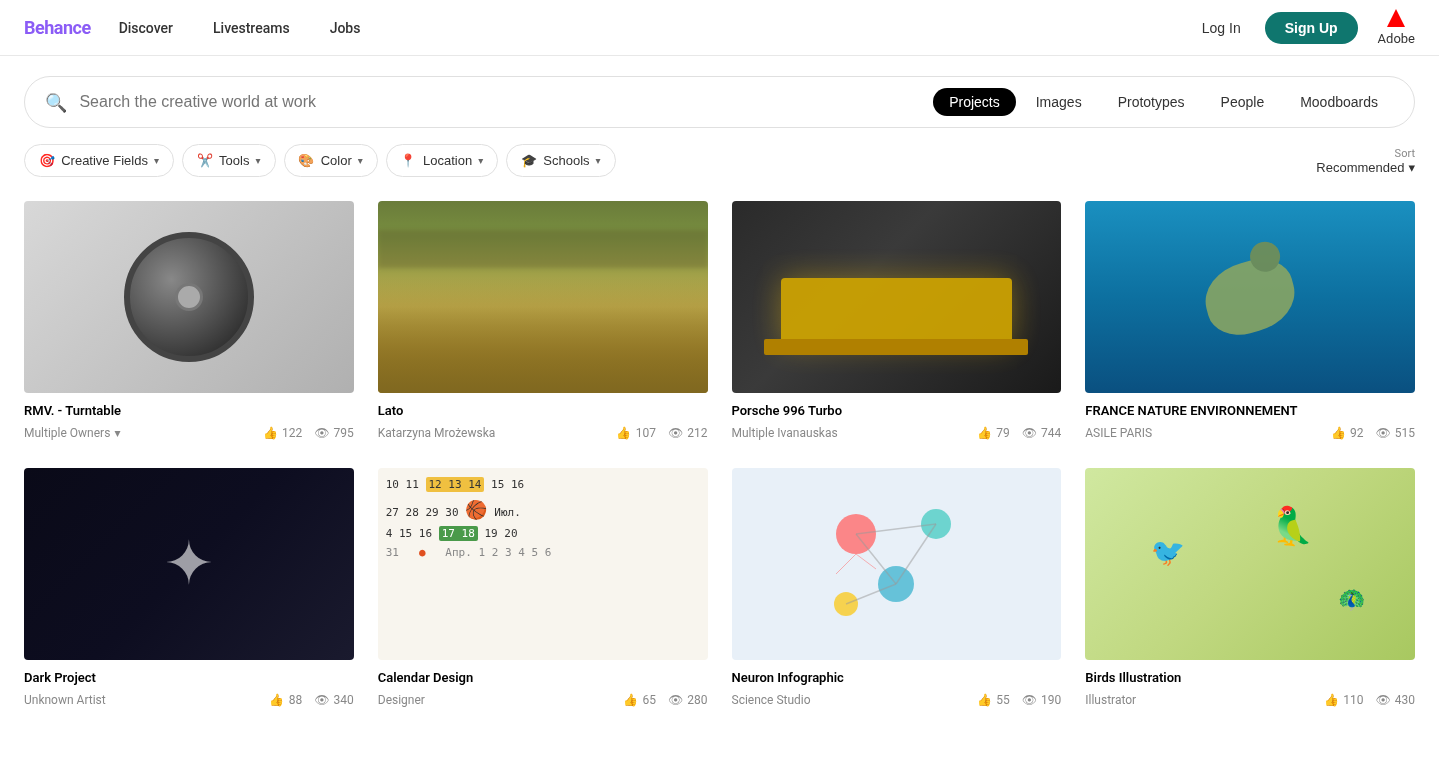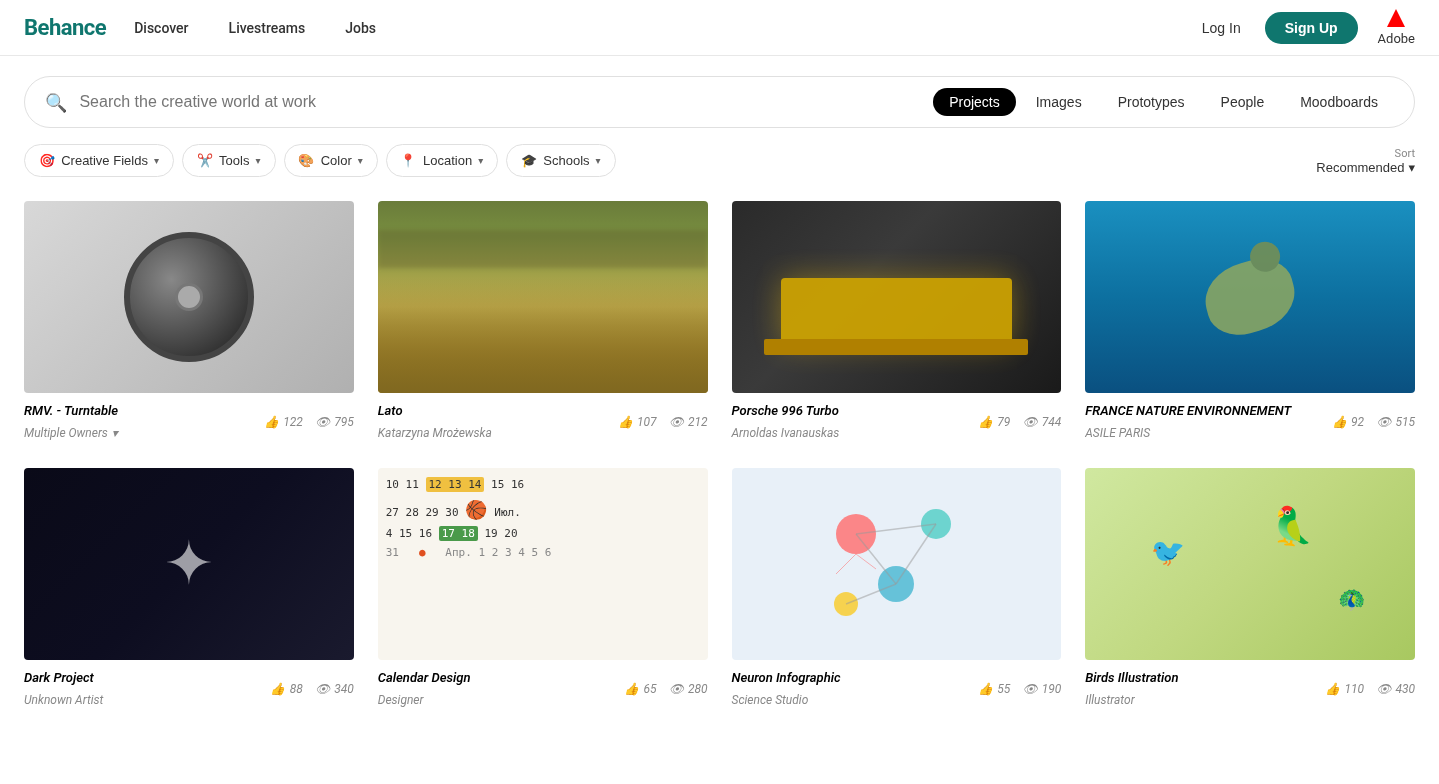--- a/index.html
+++ b/index.html
@@ -3,21 +3,21 @@
   <meta charset="utf-8">
   <style>
     * { margin: 0; padding: 0; box-sizing: border-box; }
     body { font-family: -apple-system, BlinkMacSystemFont, 'Segoe UI', Roboto, Arial, sans-serif; background: #fff; color: #333; }
 
     
     .navbar {
       display: flex; align-items: center; padding: 0 24px; height: 56px;
       border-bottom: 1px solid #e8e8e8; position: relative;
     }
-    .navbar-logo { font-weight: 700; font-size: 22px; letter-spacing: -0.5px; margin-right: 28px; color: #0f766e; }
+    .navbar-logo { font-weight: 700; font-size: 18px; letter-spacing: -0.5px; margin-right: 28px; color: #8b5cf6; }
     .navbar-links { display: flex; gap: 40px; }
     .navbar-links a { text-decoration: none; color: #333; font-size: 14px; font-weight: 500; }
     .navbar-right { margin-left: auto; display: flex; align-items: center; gap: 12px; }
     .btn-login { background: none; border: none; cursor: pointer; font-size: 14px; font-weight: 500; color: #333; padding: 6px 12px; }
     .btn-signup { background: #0f766e; color: #fff; border: none; border-radius: 20px; padding: 8px 20px; font-size: 14px; font-weight: 600; cursor: pointer; }
     .adobe-logo { display: flex; align-items: center; gap: 4px; font-size: 13px; color: #333; margin-left: 8px; flex-direction: column; }
     .adobe-logo svg { width: 18px; height: 18px; }
 
     
     .search-section { padding: 20px 24px 0; }
@@ -37,21 +37,21 @@
     .sort-btn { display: flex; align-items: flex-start; gap: 4px; background: none; border: none; cursor: pointer; font-size: 13px; font-weight: 400; color: #333; }
 
     
     .projects-grid { display: grid; grid-template-columns: repeat(4, 1fr); gap: 24px; padding: 8px 24px 24px; }
     .project-card { cursor: pointer; }
     .project-info { padding: 10px 0 4px; }
     .project-title { font-size: 13px; font-weight: 600; color: #000; line-height: 1.3; }
     .project-owner { font-size: 12px; color: #888; display: flex; align-items: center; gap: 4px; margin-top: 6px; }
     .project-stats { display: flex; align-items: center; gap: 12px; font-size: 12px; color: #888; float: right; margin-top: 2px; }
     .stat { display: flex; align-items: center; gap: 4px; }
-    .project-meta { display: flex; justify-content: space-between; align-items: center; font-style: italic; }
+    .project-meta { display: flex; justify-content: space-between; align-items: flex-end; }
   </style>
 </head>
 <body>
 
 <nav class="navbar">
   <span class="navbar-logo">Behance</span>
   <div class="navbar-links">
     <a href="#">Discover</a>
     <a href="#">Livestreams</a>
     <a href="#">Jobs</a>
@@ -180,21 +180,21 @@
       <div style="width:100%;height:192px;border-radius:4px;overflow:hidden;background:linear-gradient(135deg,#2a2a2a 0%,#3a3a3a 40%,#1a1a1a 100%);position:relative;display:flex;align-items:flex-end;justify-content:center;">
       <div style="position:absolute;bottom:25%;left:15%;width:70%;height:35%;background:#d4a800;border-radius:4px 4px 2px 2px;opacity:0.9;box-shadow:0 0 30px rgba(255,200,0,0.4);"></div>
       <div style="position:absolute;bottom:20%;left:10%;width:80%;height:8%;background:#b08000;border-radius:2px;"></div>
     </div>
     </div>
     <div class="project-info">
       <div class="project-meta">
         <div>
           <div class="project-title">Porsche 996 Turbo</div>
           <div class="project-owner">
-            Arnoldas Ivanauskas
+            Multiple Ivanauskas
           </div>
         </div>
         <div class="project-stats">
           <span class="stat">
             <span>👍</span>
             <span>79</span>
           </span>
           <span class="stat">
             <span>👁</span>
             <span>744</span>

